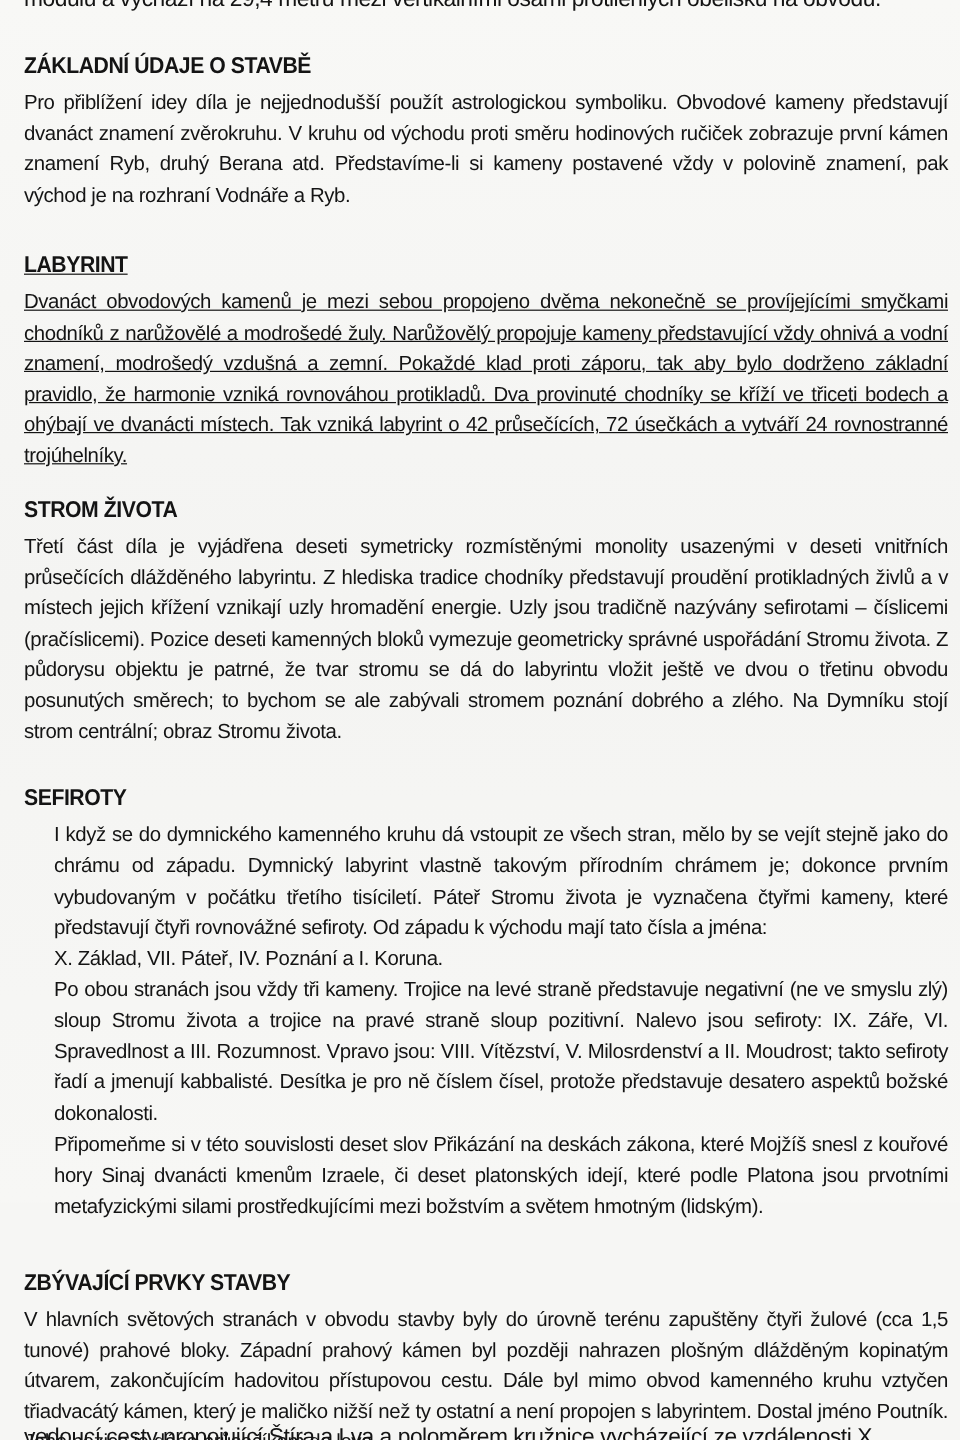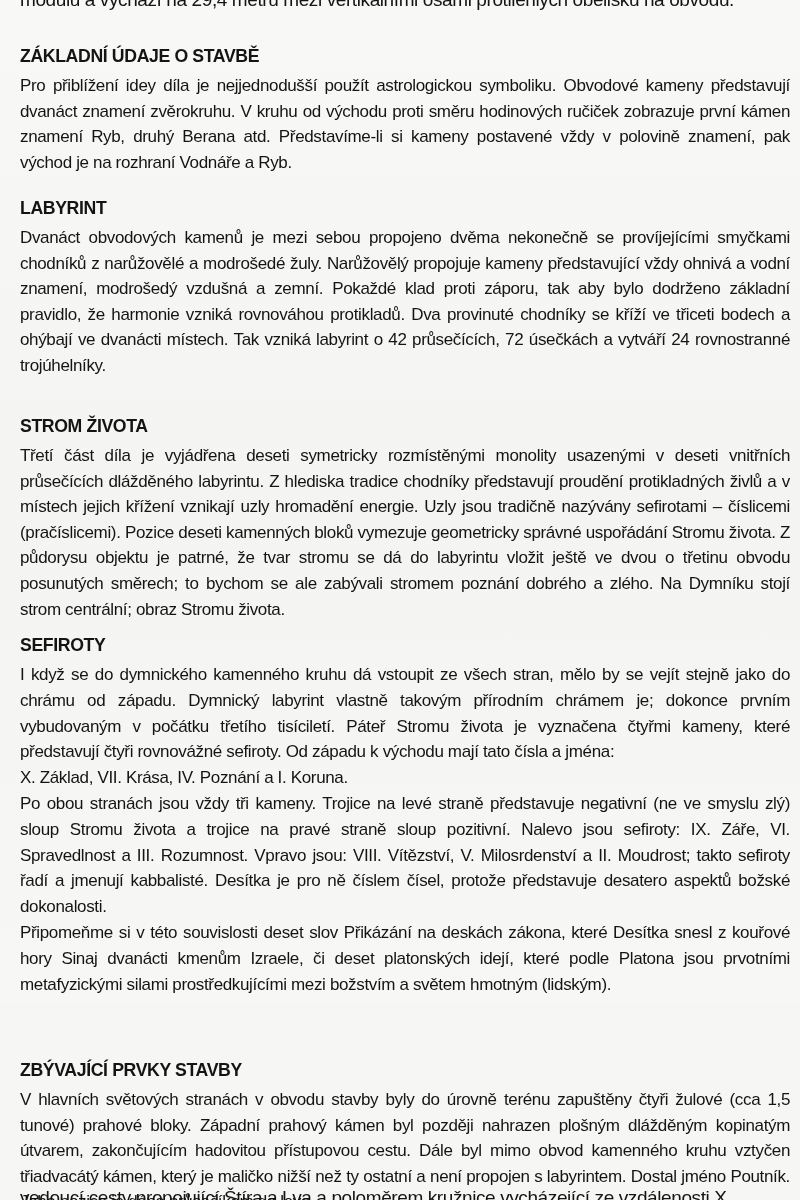--- a/index.html
+++ b/index.html
@@ -55,25 +55,26 @@
     }
     .para {
       margin: 0;
       font-size: 17px;
       line-height: 25.6px;
       letter-spacing: -0.35px;
       text-align: justify;
     }
     .para.tight {
       line-height: 25.8px;
+      margin-left: 25px;
     }
     #s1 { top: 44px; }
-    #s2 { top: 196px; }
+    #s2 { top: 210px; text-decoration: underline; }
     #s3 { top: 414px; }
-    #s4 { top: 633px; }
+    #s4 { top: 654px; }
     #s5 { top: 1058px; }
   </style>
 </head>
 <body>
 
 <div class="page">
 
   <div class="cut-line cut-top">modulu a vychází na 29,4 metru mezi vertikálními osami protilehlých obelisků na obvodu.</div>
 
   <div class="section" id="s1">
@@ -87,23 +88,23 @@
   </div>
 
   <div class="section" id="s3">
     <h2>STROM ŽIVOTA</h2>
     <p class="para">Třetí část díla je vyjádřena deseti symetricky rozmístěnými monolity usazenými v deseti vnitřních průsečících dlážděného labyrintu. Z hlediska tradice chodníky představují proudění protikladných živlů a v místech jejich křížení vznikají uzly hromadění energie. Uzly jsou tradičně nazývány sefirotami – číslicemi (pračíslicemi). Pozice deseti kamenných bloků vymezuje geometricky správné uspořádání Stromu života. Z půdorysu objektu je patrné, že tvar stromu se dá do labyrintu vložit ještě ve dvou o třetinu obvodu posunutých směrech; to bychom se ale zabývali stromem poznání dobrého a zlého. Na Dymníku stojí strom centrální; obraz Stromu života.</p>
   </div>
 
   <div class="section" id="s4">
     <h2>SEFIROTY</h2>
     <p class="para tight">I když se do dymnického kamenného kruhu dá vstoupit ze všech stran, mělo by se vejít stejně jako do chrámu od západu. Dymnický labyrint vlastně takovým přírodním chrámem je; dokonce prvním vybudovaným v počátku třetího tisíciletí. Páteř Stromu života je vyznačena čtyřmi kameny, které představují čtyři rovnovážné sefiroty. Od západu k východu mají tato čísla a jména:</p>
-    <p class="para tight">X. Základ, VII. Krása, IV. Poznání a I. Koruna.</p>
+    <p class="para tight">X. Základ, VII. Páteř, IV. Poznání a I. Koruna.</p>
     <p class="para tight">Po obou stranách jsou vždy tři kameny. Trojice na levé straně představuje negativní (ne ve smyslu zlý) sloup Stromu života a trojice na pravé straně sloup pozitivní. Nalevo jsou sefiroty: IX. Záře, VI. Spravedlnost a III. Rozumnost. Vpravo jsou: VIII. Vítězství, V. Milosrdenství a II. Moudrost; takto sefiroty řadí a jmenují kabbalisté. Desítka je pro ně číslem čísel, protože představuje desatero aspektů božské dokonalosti.</p>
-    <p class="para tight">Připomeňme si v této souvislosti deset slov Přikázání na deskách zákona, které Desítka snesl z kouřové hory Sinaj dvanácti kmenům Izraele, či deset platonských idejí, které podle Platona jsou prvotními metafyzickými silami prostředkujícími mezi božstvím a světem hmotným (lidským).</p>
+    <p class="para tight">Připomeňme si v této souvislosti deset slov Přikázání na deskách zákona, které Mojžíš snesl z kouřové hory Sinaj dvanácti kmenům Izraele, či deset platonských idejí, které podle Platona jsou prvotními metafyzickými silami prostředkujícími mezi božstvím a světem hmotným (lidským).</p>
   </div>
 
   <div class="section" id="s5">
     <h2>ZBÝVAJÍCÍ PRVKY STAVBY</h2>
     <p class="para">V hlavních světových stranách v obvodu stavby byly do úrovně terénu zapuštěny čtyři žulové (cca 1,5 tunové) prahové bloky. Západní prahový kámen byl později nahrazen plošným dlážděným kopinatým útvarem, zakončujícím hadovitou přístupovou cestu. Dále byl mimo obvod kamenného kruhu vztyčen třiadvacátý kámen, který je maličko nižší než ty ostatní a není propojen s labyrintem. Dostal jméno Poutník. Jeho pozice je dána průsečíkem do leva</p>
   </div>
 
   <div class="cut-line cut-bottom">vedoucí cesty propojující Štíra a Lva a poloměrem kružnice vycházející ze vzdálenosti X.</div>
 
 </div>

